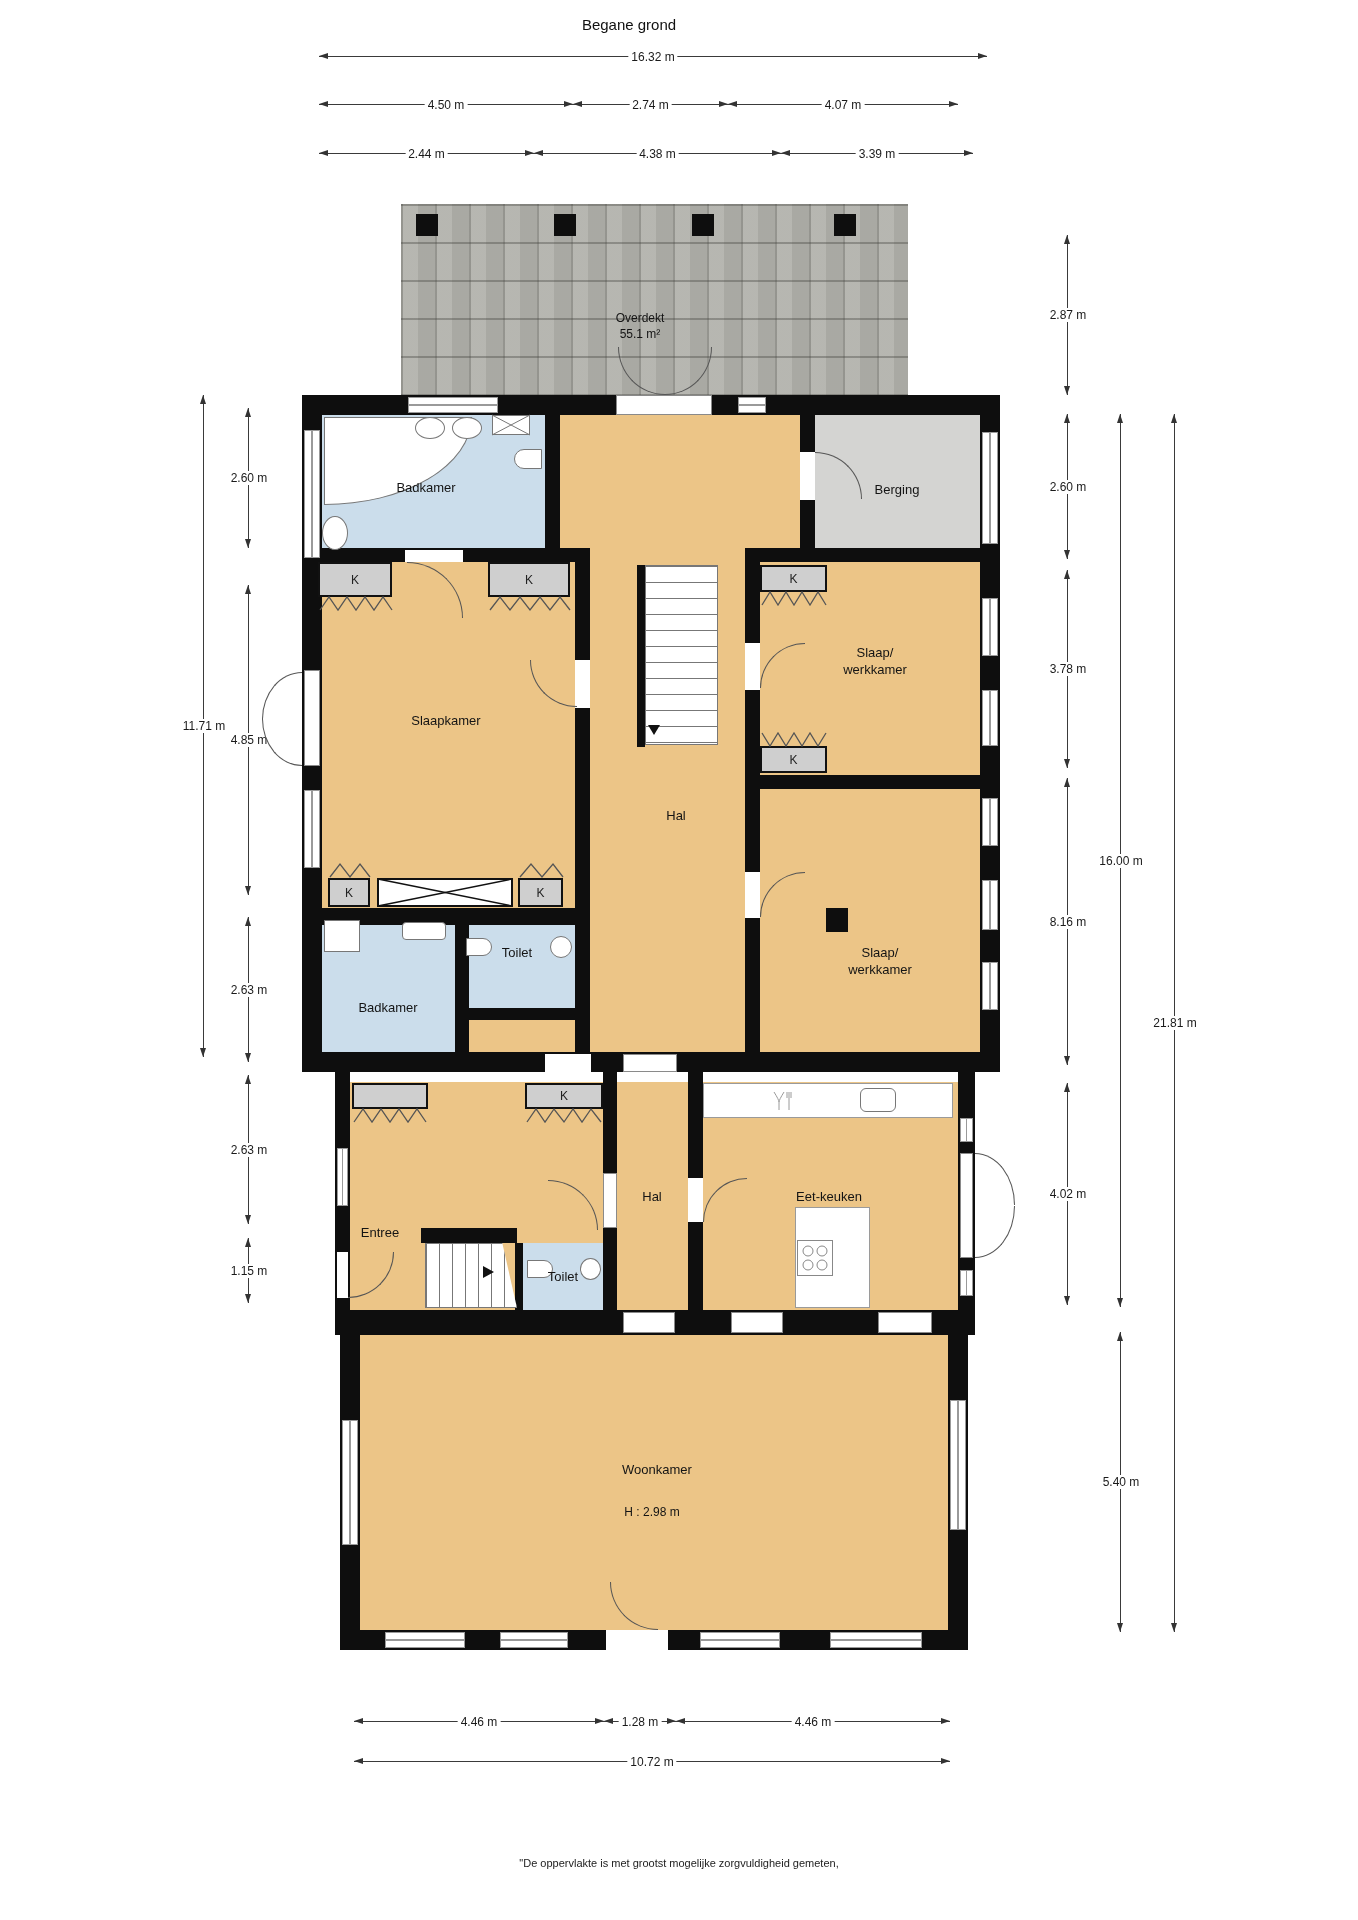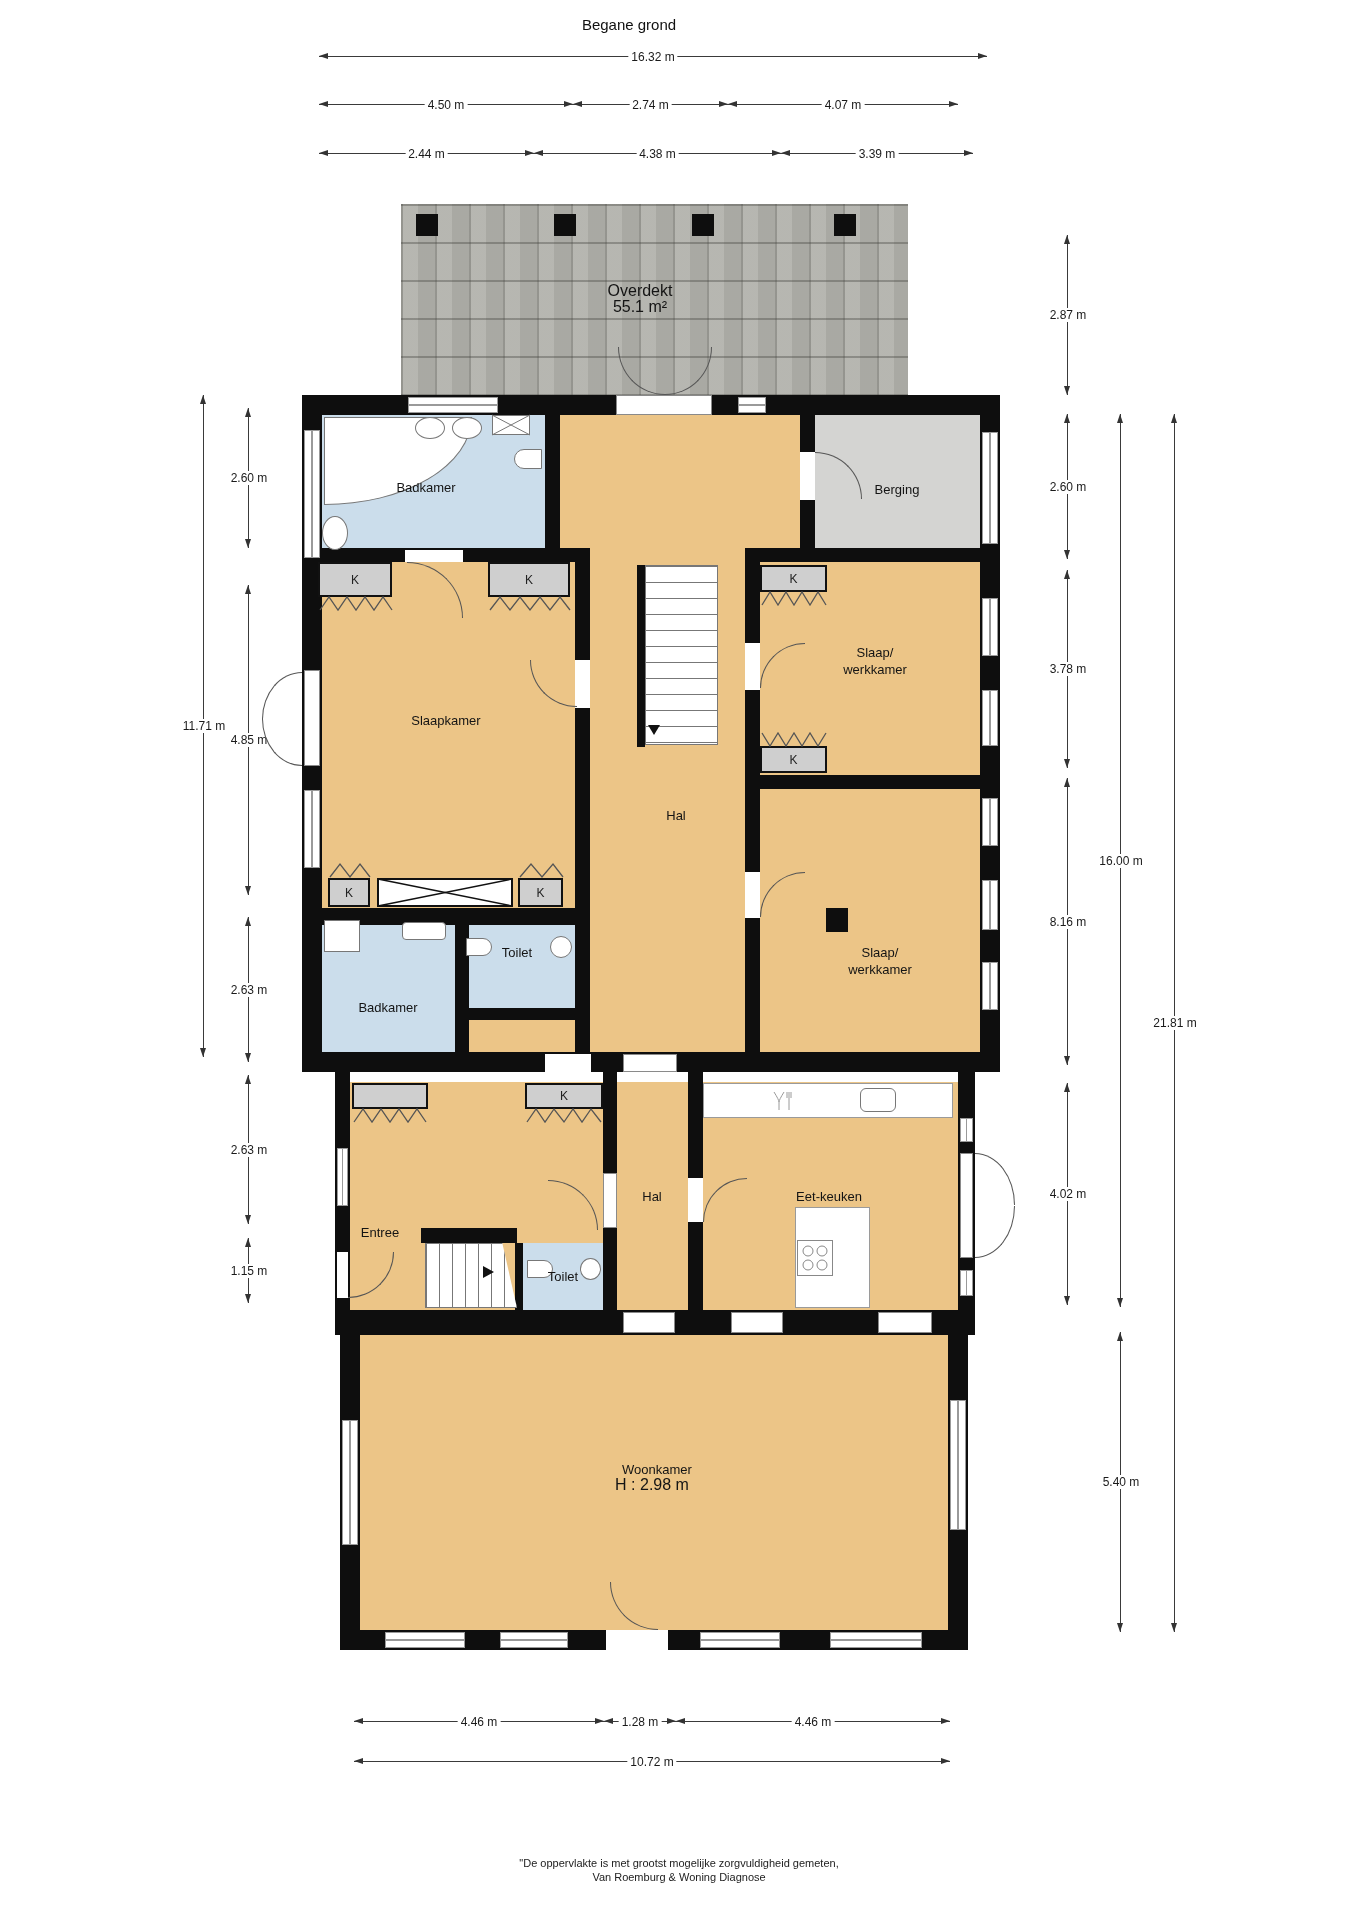--- a/index.html
+++ b/index.html
@@ -3,21 +3,21 @@
 <meta charset="utf-8">
 <style>
   html,body{margin:0;padding:0;background:#fff;}
   #canvas{position:relative;width:1358px;height:1920px;background:#fff;
           font-family:"Liberation Sans", sans-serif;color:#1a1a1a;overflow:hidden;}
   .wall{position:absolute;background:#0e0e0e;}
   .floor{position:absolute;background:#ECC587;}
   .bath{position:absolute;background:#CBDDEB;}
   .grayroom{position:absolute;background:#D4D4D2;}
   .lbl{position:absolute;transform:translate(-50%,-50%);font-size:13px;white-space:nowrap;color:#141414;}
-  .lbl.small{font-size:16px;}
+  .lbl.small{font-size:12px;margin-top:27px;}
   .closet{position:absolute;background:#CFCFCF;border:2px solid #111;box-sizing:border-box;}
   .closet .k{position:absolute;left:50%;top:50%;transform:translate(-50%,-50%);font-size:12px;color:#222;}
   .win{position:absolute;background:#fff;box-shadow:inset 0 0 0 1px #9a9a9a;}
   .win-h{background:linear-gradient(180deg,#fff 0 44%,#9a9a9a 44% 56%,#fff 56%);}
   .win-v{background:linear-gradient(90deg,#fff 0 44%,#9a9a9a 44% 56%,#fff 56%);}
   .gap{position:absolute;background:#fff;}
   .frame{position:absolute;background:#fff;box-shadow:inset 0 0 0 1px #8a8a8a;}
   .arc{position:absolute;box-sizing:border-box;}
   .arc-tl{border-top:1.5px solid #555;border-left:1.5px solid #555;border-top-left-radius:100%;}
   .arc-tr{border-top:1.5px solid #555;border-right:1.5px solid #555;border-top-right-radius:100%;}
@@ -423,16 +423,15 @@
   <div class="lbl" style="left:517px;top:952px;">Toilet</div>
   <div class="lbl" style="left:380px;top:1232px;">Entree</div>
   <div class="lbl" style="left:652px;top:1196px;">Hal</div>
   <div class="lbl" style="left:563px;top:1276px;">Toilet</div>
   <div class="lbl" style="left:829px;top:1196px;">Eet-keuken</div>
   <div class="lbl" style="left:657px;top:1469px;">Woonkamer</div>
   <div class="lbl small" style="left:652px;top:1485px;">H : 2.98 m</div>
 
   <div class="footer" style="left:0;top:1856px;">
     <div>"De oppervlakte is met grootst mogelijke zorgvuldigheid gemeten,</div>
-    <div>Van Roemburg &amp; Woning Diagnose</div>
   </div>
 
 </div>
 
 </body></html>

